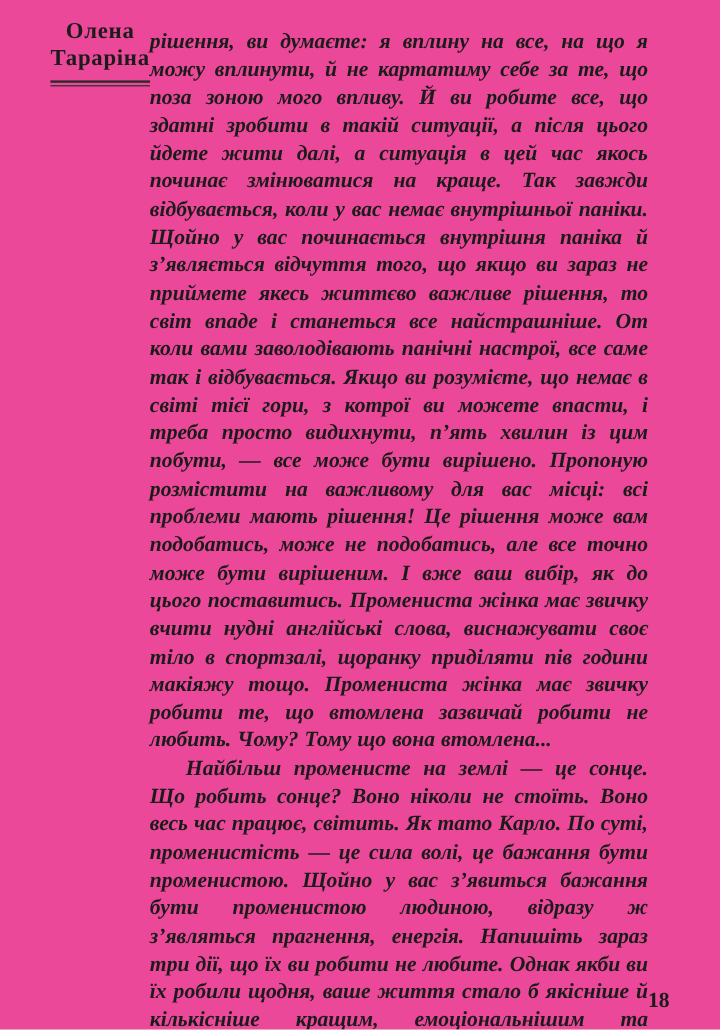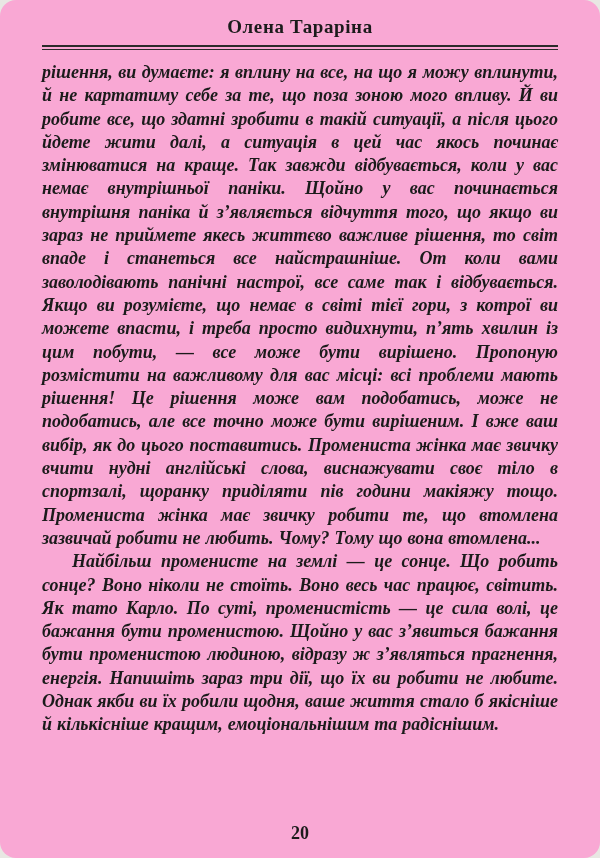--- a/index.html
+++ b/index.html
@@ -6,28 +6,26 @@
     margin: 0;
     padding: 0;
     background: #e8e7e3;
   }
   .page {
     position: relative;
     box-sizing: border-box;
     width: 600px;
     height: 858px;
     margin: 0 auto;
-    background: #f9a8d4;
+    background: #ec4899;
     padding: 12px 42px 8px 42px;
     display: flex;
-    flex-direction: column;
     font-family: "Liberation Serif", "DejaVu Serif", serif;
     color: #1b1b1b;
     overflow: hidden;
-    border-radius: 16px;
   }
   .running-head {
     text-align: center;
     font-size: 19px;
     font-weight: bold;
     letter-spacing: 0.6px;
     padding-top: 4px;
   }
   .rule-double {
     margin-top: 7px;
@@ -67,16 +65,16 @@
     <div class="running-head">Олена Тараріна</div>
     <div class="rule-double"></div>
   </div>
 
   <div class="body-text">
     <p class="no-indent">рішення, ви думаєте: я вплину на все, на що я можу вплинути, й не картатиму себе за те, що поза зоною мого впливу. Й ви робите все, що здатні зробити в такій ситуації, а після цього йдете жити далі, а ситуація в цей час якось починає змінюватися на краще. Так завжди відбувається, коли у вас немає внутрішньої паніки. Щойно у вас починається внутрішня паніка й з’являється відчуття того, що якщо ви зараз не приймете якесь життєво важливе рішення, то світ впаде і станеться все найстрашніше. От коли вами заволодівають панічні настрої, все саме так і відбувається. Якщо ви розумієте, що немає в світі тієї гори, з котрої ви можете впасти, і треба просто видихнути, п’ять хвилин із цим побути, — все може бути вирішено. Пропоную розмістити на важливому для вас місці: всі проблеми мають рішення! Це рішення може вам подобатись, може не подобатись, але все точно може бути вирішеним. І вже ваш вибір, як до цього поставитись. Промениста жінка має звичку вчити нудні англійські слова, виснажувати своє тіло в спортзалі, щоранку приділяти пів години макіяжу тощо. Промениста жінка має звичку робити те, що втомлена зазвичай робити не любить. Чому? Тому що вона втомлена...</p>
     <p class="indent">Найбільш променисте на землі — це сонце. Що робить сонце? Воно ніколи не стоїть. Воно весь час працює, світить. Як тато Карло. По суті, променистість — це сила волі, це бажання бути променистою. Щойно у вас з’явиться бажання бути променистою людиною, відразу ж з’являться прагнення, енергія. Напишіть зараз три дії, що їх ви робити не любите. Однак якби ви їх робили щодня, ваше життя стало б якісніше й кількісніше кращим, емоціональнішим та радіснішим.</p>
   </div>
 
   <div class="footer">
-    <span>20</span>
+    <span>18</span>
   </div>
 
 </div>
 
 </body></html>

